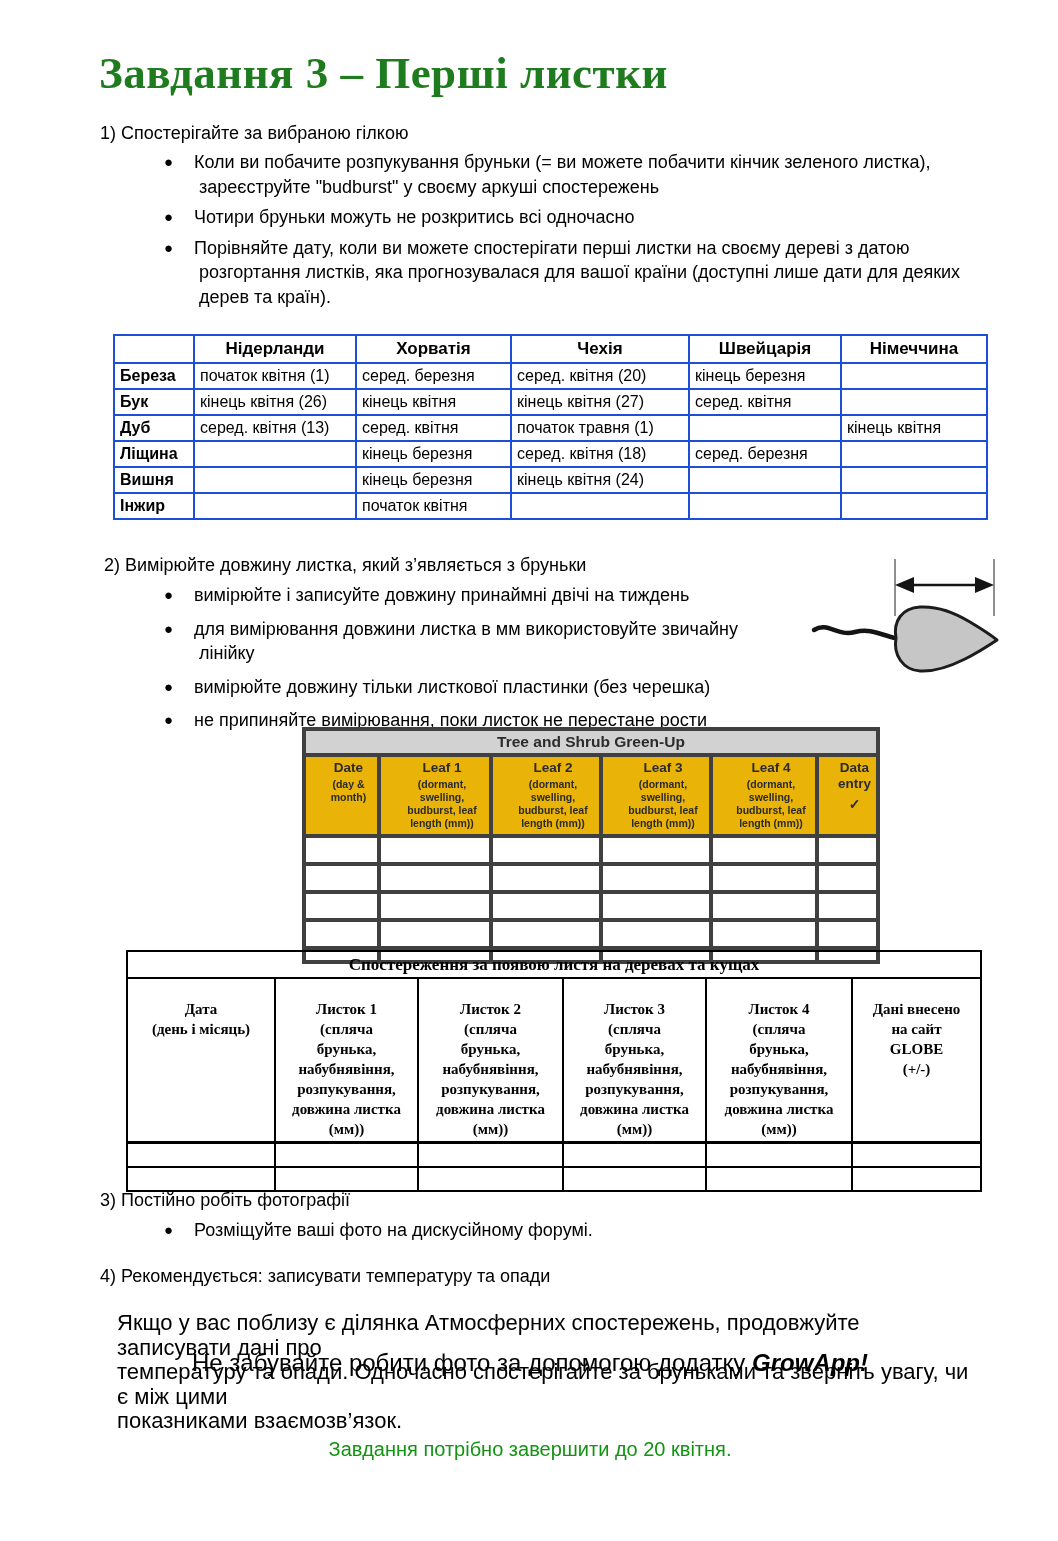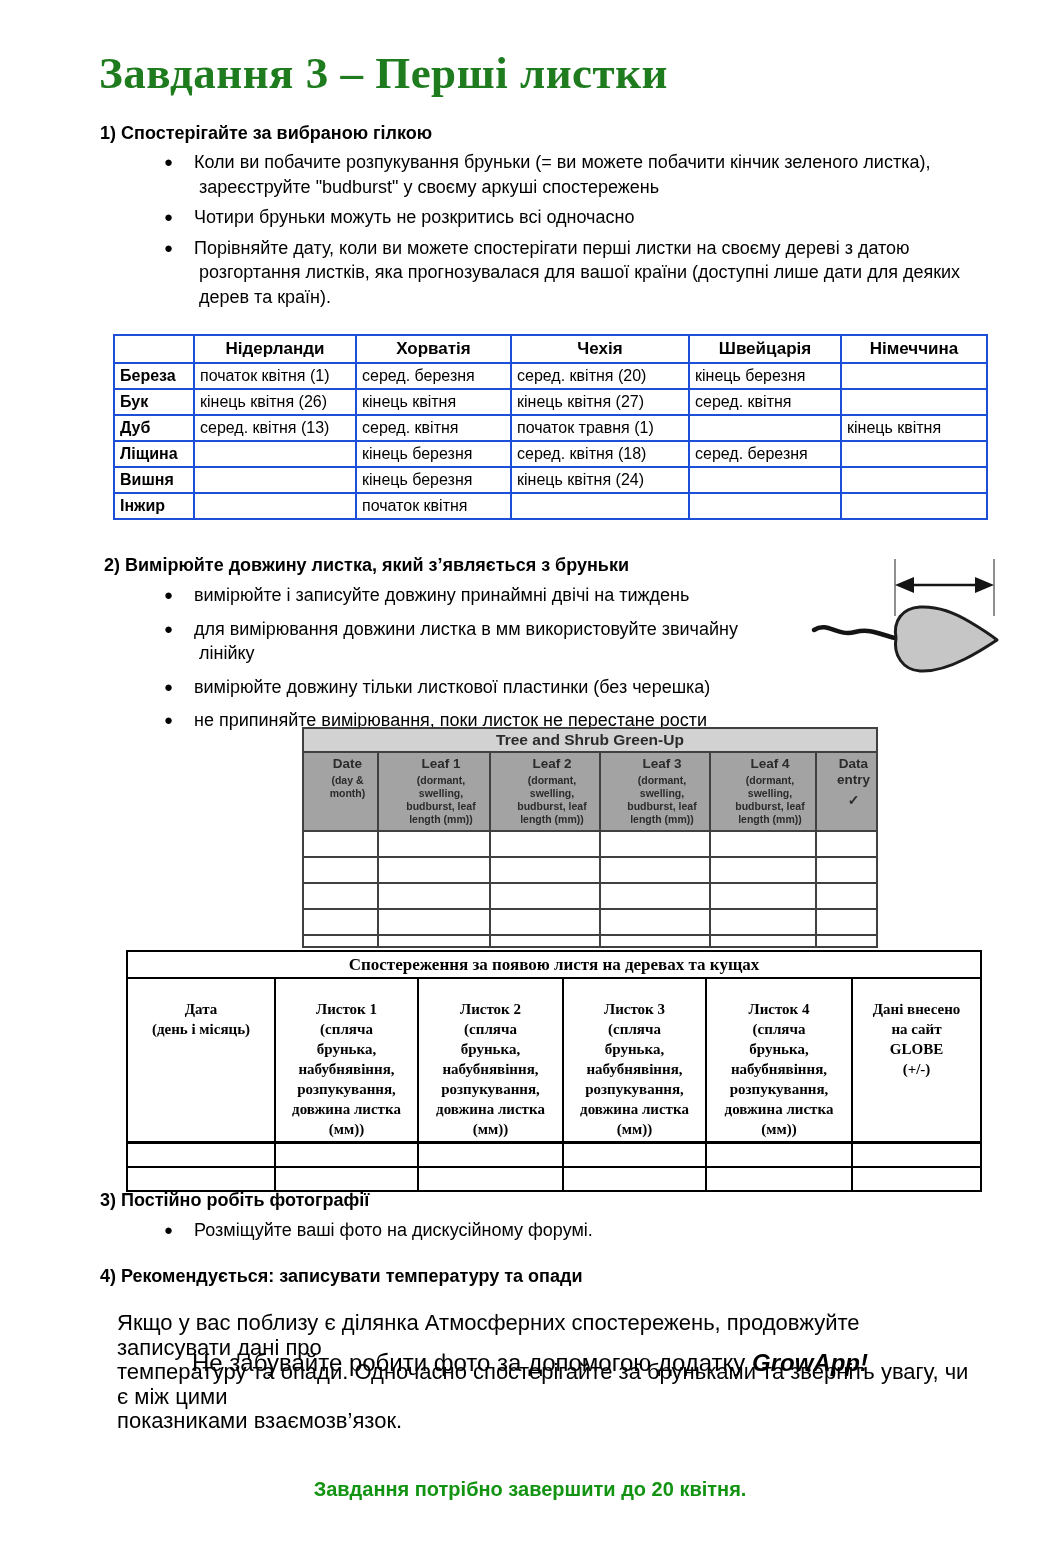--- a/index.html
+++ b/index.html
@@ -16,21 +16,21 @@
 
   
   .doc-title{
     position:absolute;left:99px;top:48px;
     font-family:"Liberation Serif", serif;
     font-weight:bold;font-size:45px;line-height:1.15;
     color:#1e7b1e;letter-spacing:0.5px;
   }
 
   
-  .h2{position:absolute;font-size:18px;font-weight:bold;line-height:22px;}
+  .h2{position:absolute;font-size:18px;font-weight:normal;line-height:22px;}
   #s1-heading{left:100px;top:122px;}
   #s2-heading{left:104px;top:554px;}
   #s3-heading{left:100px;top:1189px;}
   #s4-heading{left:100px;top:1265px;}
 
   
   .bullets{position:absolute;}
   #s1-bullets{left:164px;top:150px;width:810px;}
   #s2-bullets{left:164px;top:583px;width:650px;}
   #s3-bullets{left:164px;top:1218px;width:700px;}
@@ -49,26 +49,26 @@
   .t1 thead th{font-size:17px;font-weight:bold;text-align:center;height:26px;}
   .t1 tbody th{font-weight:bold;text-align:left;}
   .t1 tbody td{font-weight:normal;text-align:left;margin-top:24px;}
 
   
   .t2{
     position:absolute;left:302px;top:727px;
     border-collapse:collapse;table-layout:fixed;
     font-family:"Liberation Sans", sans-serif;color:#2b2b2b;
   }
-  .t2 td{border:2px solid #404040;padding:0;vertical-align:top;background:#fff;}
+  .t2 td{border:4px solid #404040;padding:0;vertical-align:top;background:#fff;}
   .t2 .gt-title td{
     background:#d2d2d2;text-align:center;font-weight:bold;
     font-size:15.5px;height:22px;vertical-align:middle;color:#2b2b2b;
   }
-  .t2 .gt-head td{background:#a3a3a3;text-align:center;padding:3px 1px 4px 15px;}
+  .t2 .gt-head td{background:#eab308;text-align:center;padding:3px 1px 4px 15px;}
   .t2 .gl{font-size:13.5px;font-weight:bold;line-height:16px;}
   .t2 .gs{font-size:10.5px;font-weight:600;line-height:13px;margin-top:2px;}
   .t2 .gcheck{font-size:14px;font-weight:bold;margin-top:4px;}
   .t2 .gt-row td{height:24px;}
   .t2 .gt-row-last td{height:10px;}
 
   
   .t3{
     position:absolute;left:126px;top:950px;
     border-collapse:collapse;table-layout:fixed;
@@ -87,21 +87,21 @@
   
   #s4-para{
     position:absolute;left:117px;top:1291px;width:860px;
     font-size:22px;line-height:24.5px;margin-top:20px;
   }
 
   
   .center-line{position:absolute;left:100px;width:860px;text-align:center;}
   #footer-note{top:1349px;font-size:24px;}
   #footer-note .app{font-style:italic;font-weight:600;}
-  #deadline{top:1438px;font-size:20px;font-weight:bold;color:#129412;margin-top:40px;}
+  #deadline{top:1438px;font-size:20px;font-weight:normal;color:#129412;}
 
   
   .leaf-illus{position:absolute;left:810px;top:550px;width:200px;height:140px;}
 </style>
 </head>
 <body>
 
 <div class="page">
 
   <div class="doc-title">Завдання 3 – Перші листки</div>

